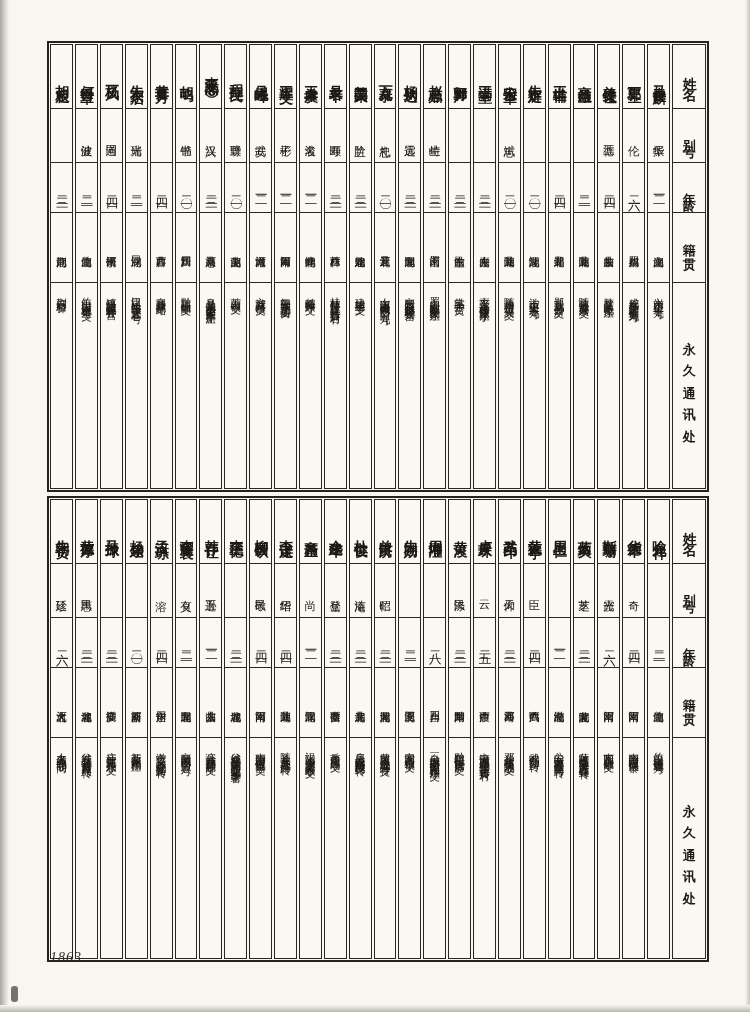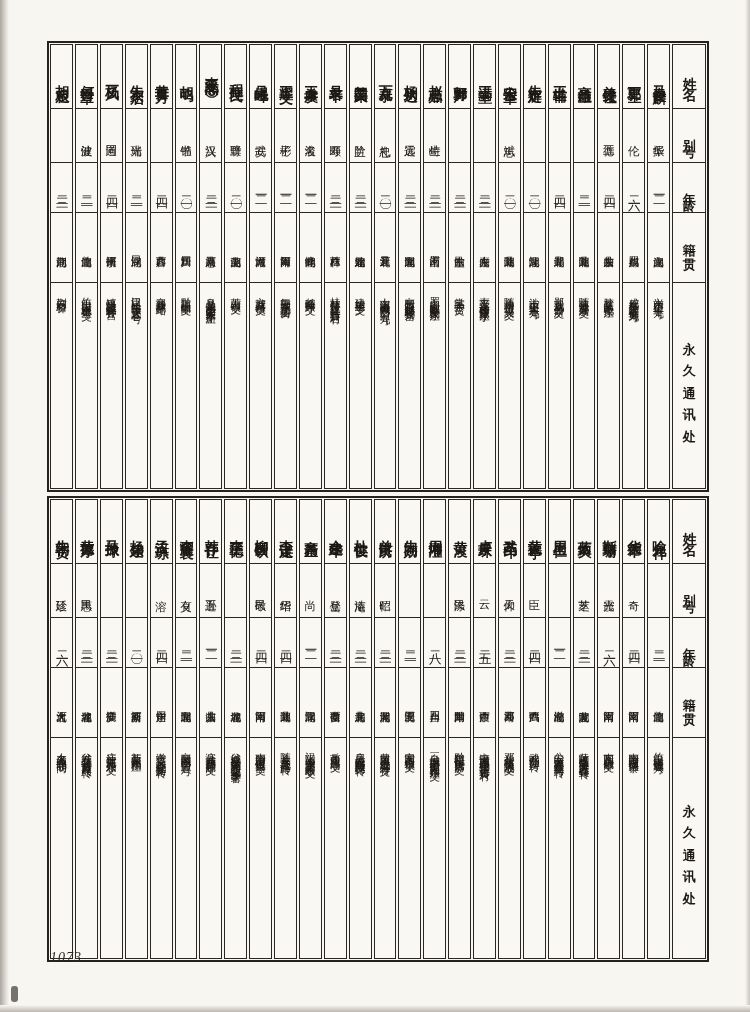--- a/index.html
+++ b/index.html
@@ -966,14 +966,14 @@
         </div>
         <div class="cell c-native">
           <span class="vt">河北大名</span>
         </div>
         <div class="cell c-addr">
           <span class="vt">大名城内北寺胡同</span>
         </div>
       </div>
     </div>
 
-  <div class="page-number">1073</div>
+  <div class="page-number">1863</div>
 </div>
 
 </body></html>

